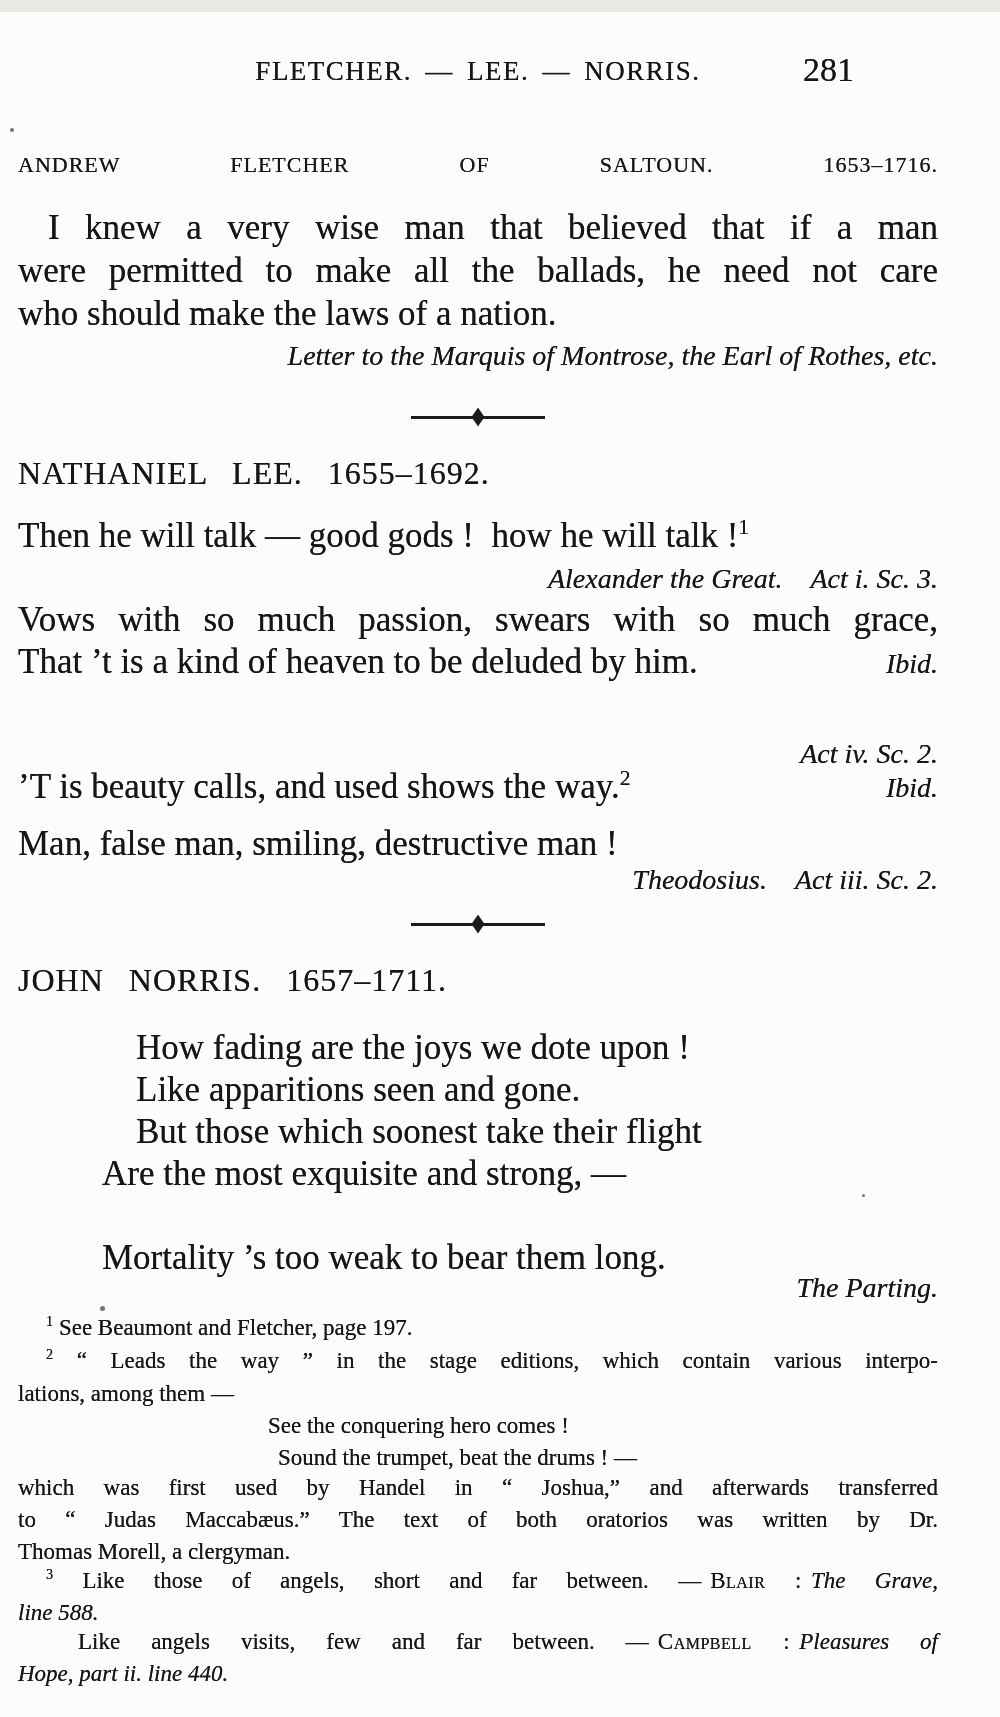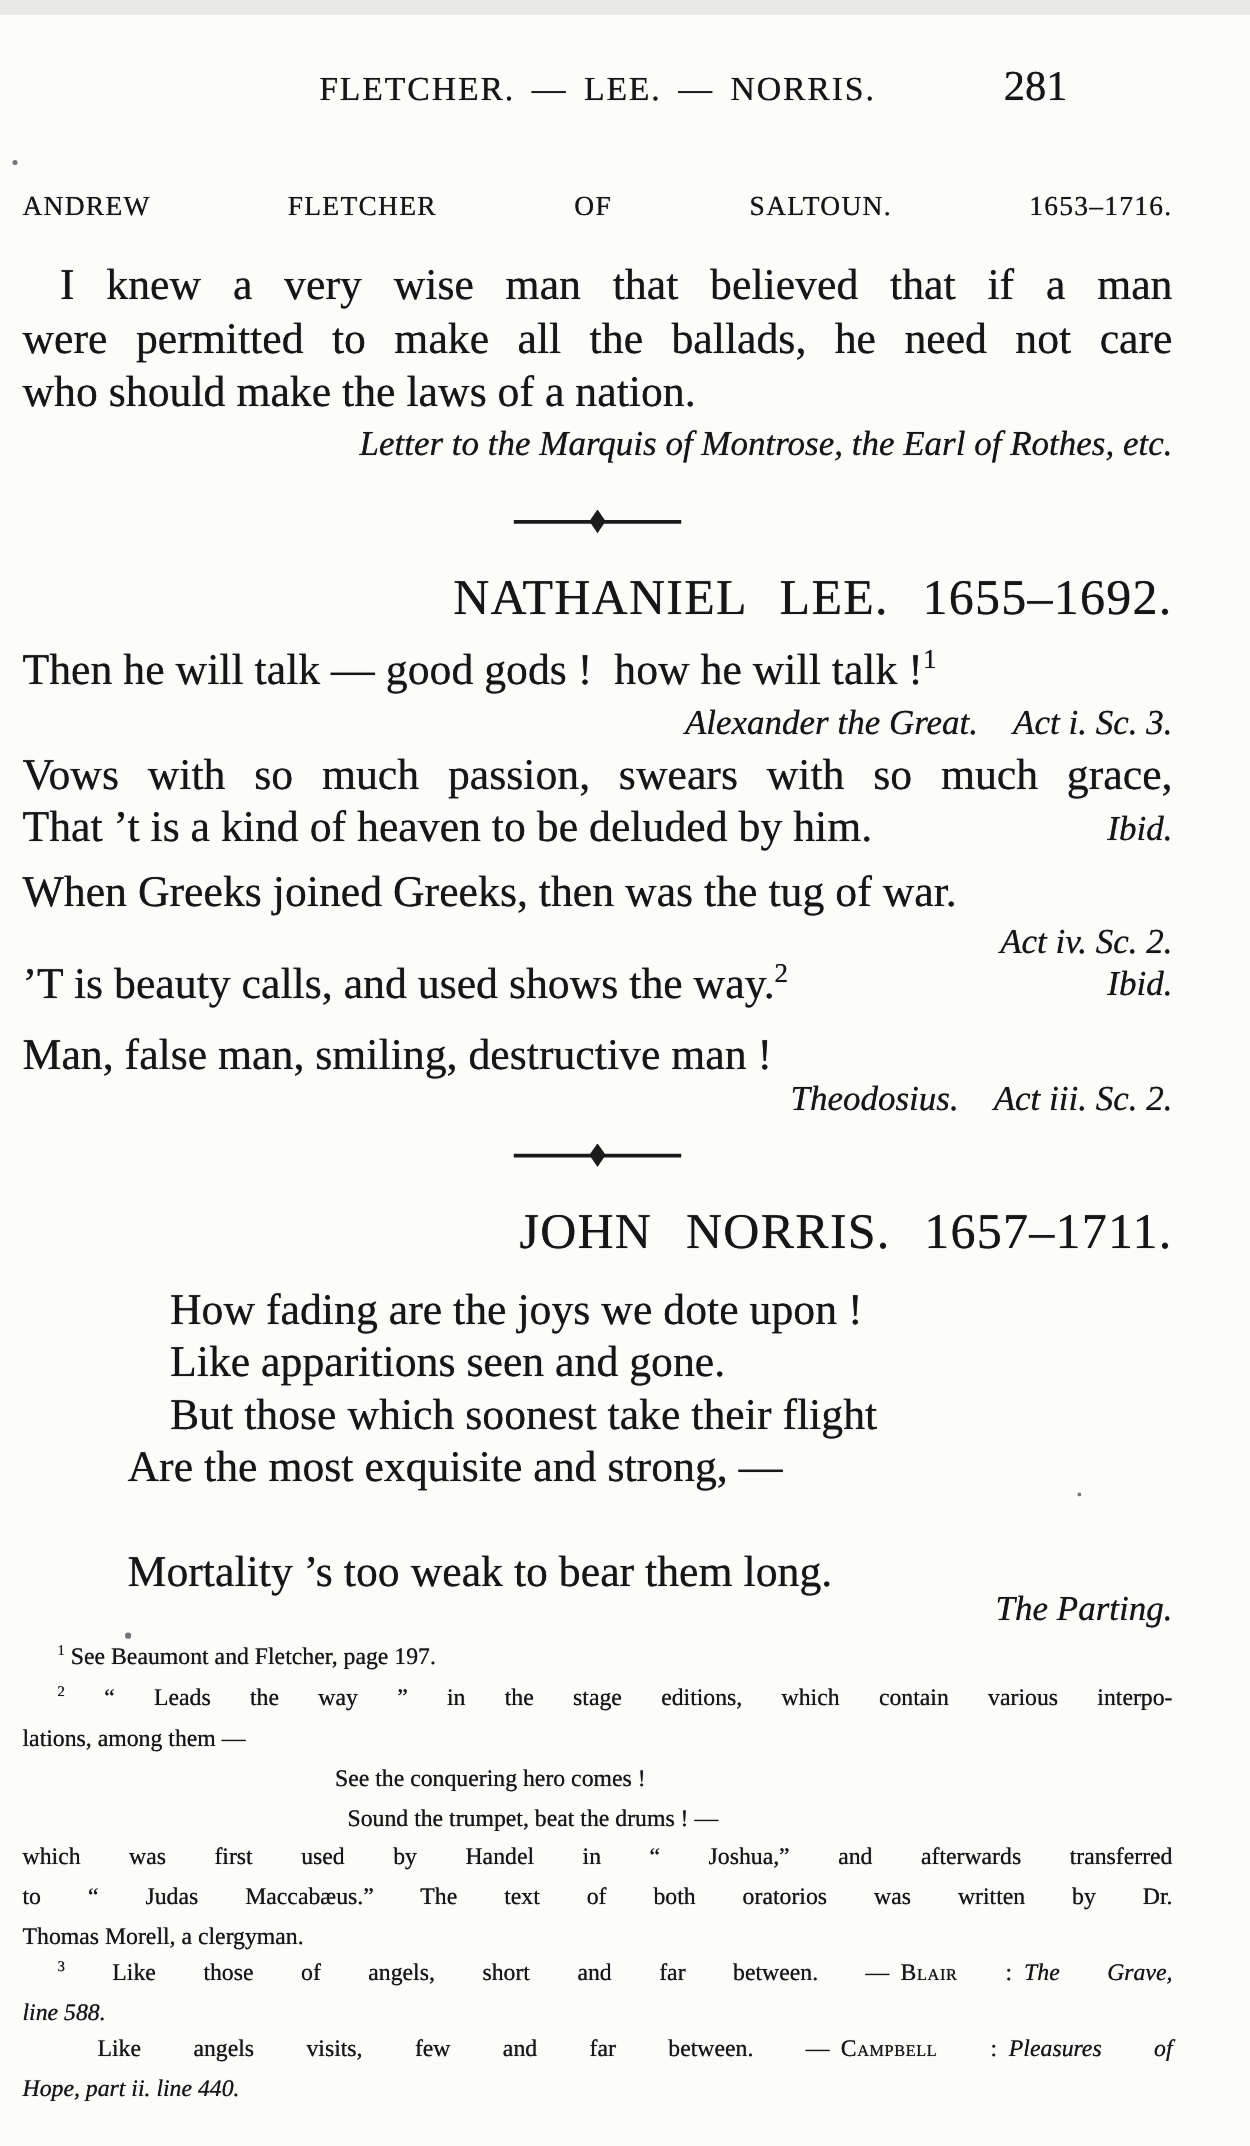--- a/index.html
+++ b/index.html
@@ -35,24 +35,24 @@
     letter-spacing: 1.5px;
     word-spacing: 5px;
   }
   .page-number { font-size: 34px; }
 
   .heading {
     font-size: 22px;
     letter-spacing: 1px;
   }
   .heading-center {
-    font-size: 40px;
+    font-size: 32px;
     letter-spacing: 1px;
     word-spacing: 16px;
-    text-align: right;
+    text-align: left;
   }
 
   .attr {
     font-style: italic;
     font-size: 28px;
   }
   .attr .locus { margin-left: 28px; }
 
   sup.fnref {
     font-size: 0.62em;
@@ -77,21 +77,21 @@
     top: 8px;
   }
   .divider .diamond {
     position: relative;
     width: 13px;
     height: 19px;
     background: #1b1b1b;
     clip-path: polygon(50% 0, 100% 50%, 50% 100%, 0 50%);
   }
 
-  .fn { font-size: 19px; }
+  .fn { font-size: 23px; }
   .fn-indent { text-indent: 28px; }
   .fn-indent2 { text-indent: 60px; }
   .sc { font-variant: small-caps; letter-spacing: 0.5px; margin-left: 9px; }
   .it { font-style: italic; }
   .it-follow { margin-left: 9px; }
 
   .speck {
     position: absolute;
     background: #3a3a3a;
     border-radius: 50%;
@@ -123,21 +123,20 @@
 
   <div class="abs body-line pre" style="top:504px"><span>Then he will talk — good gods !  how he will talk !</span><sup class="fnref">1</sup></div>
   <div class="abs right-al attr" style="top:551px">
     <span class="work">Alexander the Great.</span><span class="locus">Act i. Sc. 3.</span>
   </div>
 
   <div class="abs body-line just" style="top:588px">Vows with so much passion, swears with so much grace,</div>
   <div class="abs body-line" style="top:630px">That ’t is a kind of heaven to be deluded by him.</div>
   <div class="abs right-al attr" style="top:636px">Ibid.</div>
 
-  <div class="abs body-line" style="top:682px">When Greeks joined Greeks, then was the tug of war.</div>
   <div class="abs right-al attr" style="top:726px">Act iv. Sc. 2.</div>
 
   <div class="abs body-line" style="top:755px"><span>’T is beauty calls, and used shows the way.</span><sup class="fnref">2</sup></div>
   <div class="abs right-al attr" style="top:760px">Ibid.</div>
 
   <div class="abs body-line" style="top:812px">Man, false man, smiling, destructive man !</div>
   <div class="abs right-al attr" style="top:852px">
     <span class="work">Theodosius.</span><span class="locus">Act iii. Sc. 2.</span>
   </div>
 

